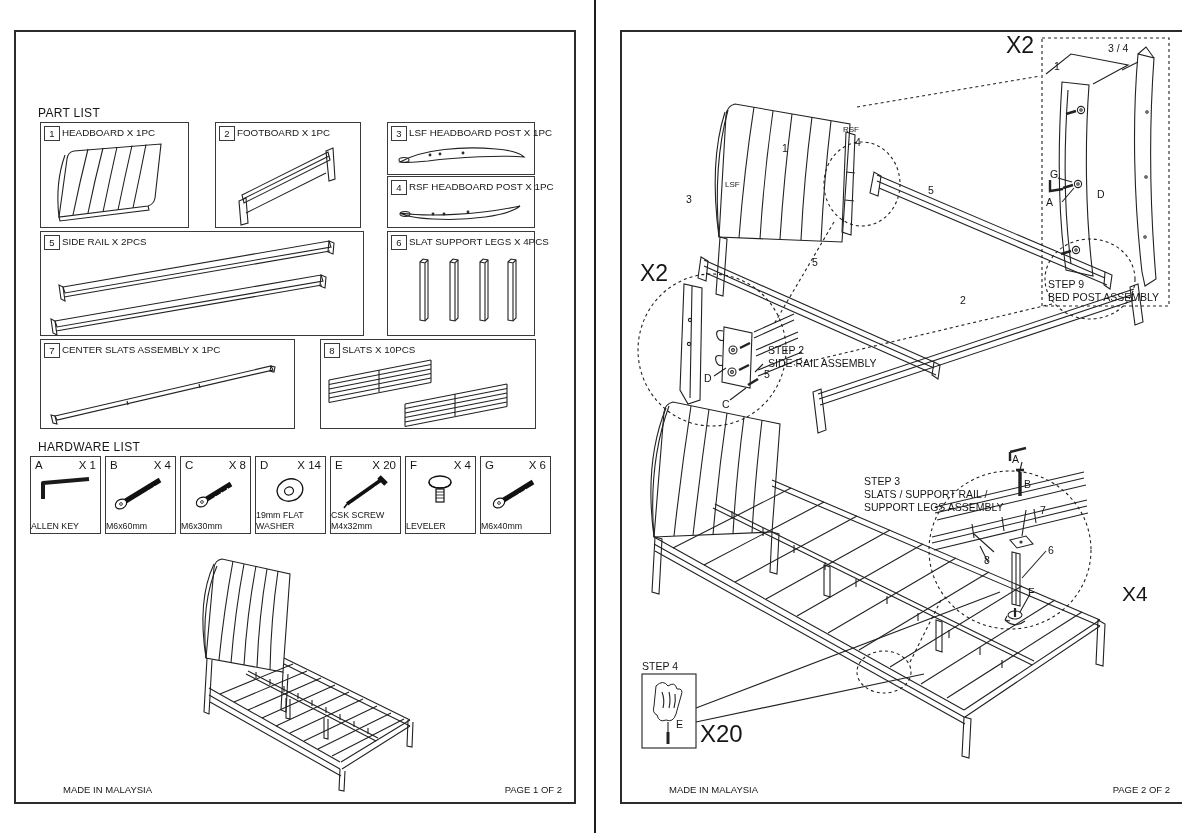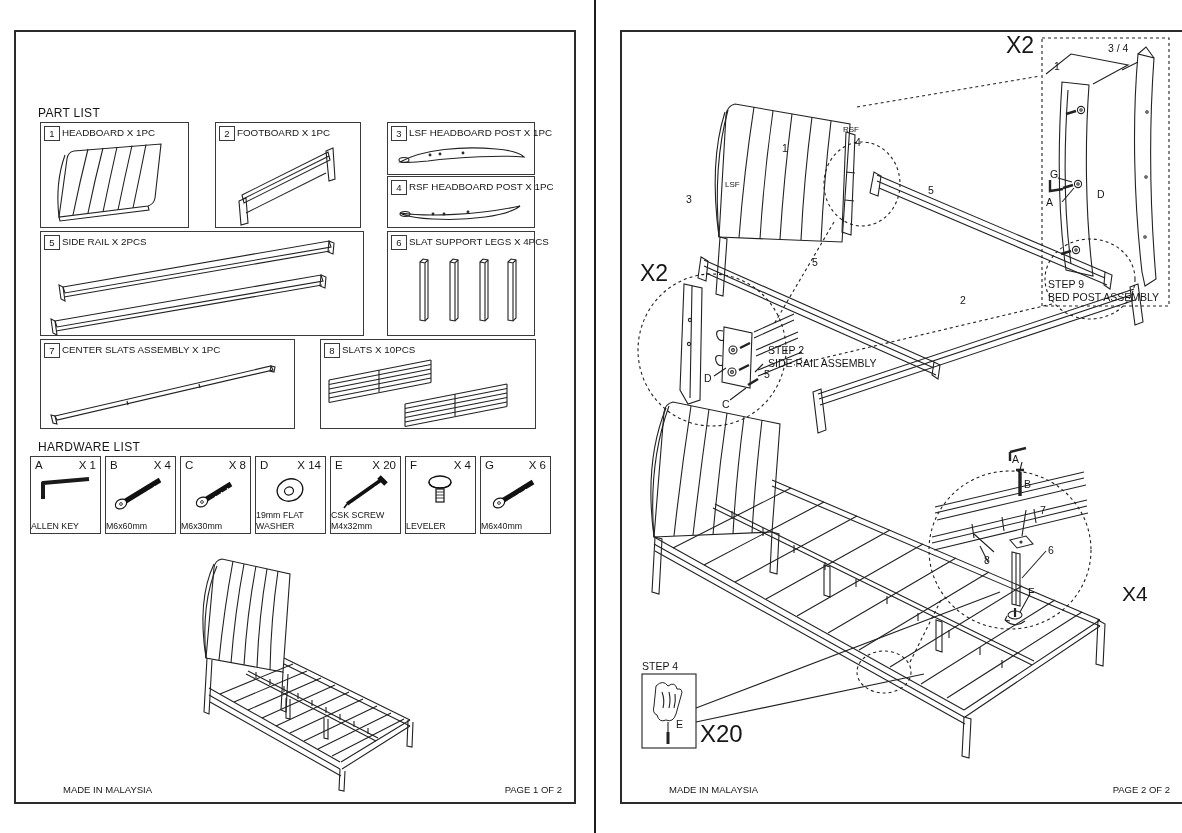--- a/index.html
+++ b/index.html
@@ -410,20 +410,25 @@
 
     <div class="big" style="left:18px;top:228px;">X2</div>
     <div class="lbl" style="left:82px;top:340px;">D</div>
     <div class="lbl" style="left:100px;top:366px;">C</div>
     <div class="lbl" style="left:142px;top:336px;">5</div>
     <div class="step-text" style="left:146px;top:312px;">
       <div>STEP 2</div>
       <div>SIDE RAIL ASSEMBLY</div>
     </div>
 
+    <div class="step-text" style="left:242px;top:443px;">
+      <div>STEP 3</div>
+      <div>SLATS / SUPPORT RAIL /</div>
+      <div>SUPPORT LEGS ASSEMBLY</div>
+    </div>
     <div class="lbl" style="left:390px;top:421px;">A</div>
     <div class="lbl" style="left:402px;top:446px;">B</div>
     <div class="lbl" style="left:418px;top:472px;">7</div>
     <div class="lbl" style="left:362px;top:522px;">8</div>
     <div class="lbl" style="left:426px;top:512px;">6</div>
     <div class="lbl" style="left:406px;top:554px;">F</div>
     <div class="big" style="left:500px;top:550px;font-size:21px;">X4</div>
 
     <div class="lbl" style="left:20px;top:628px;">STEP 4</div>
     <div class="lbl" style="left:54px;top:686px;">E</div>

